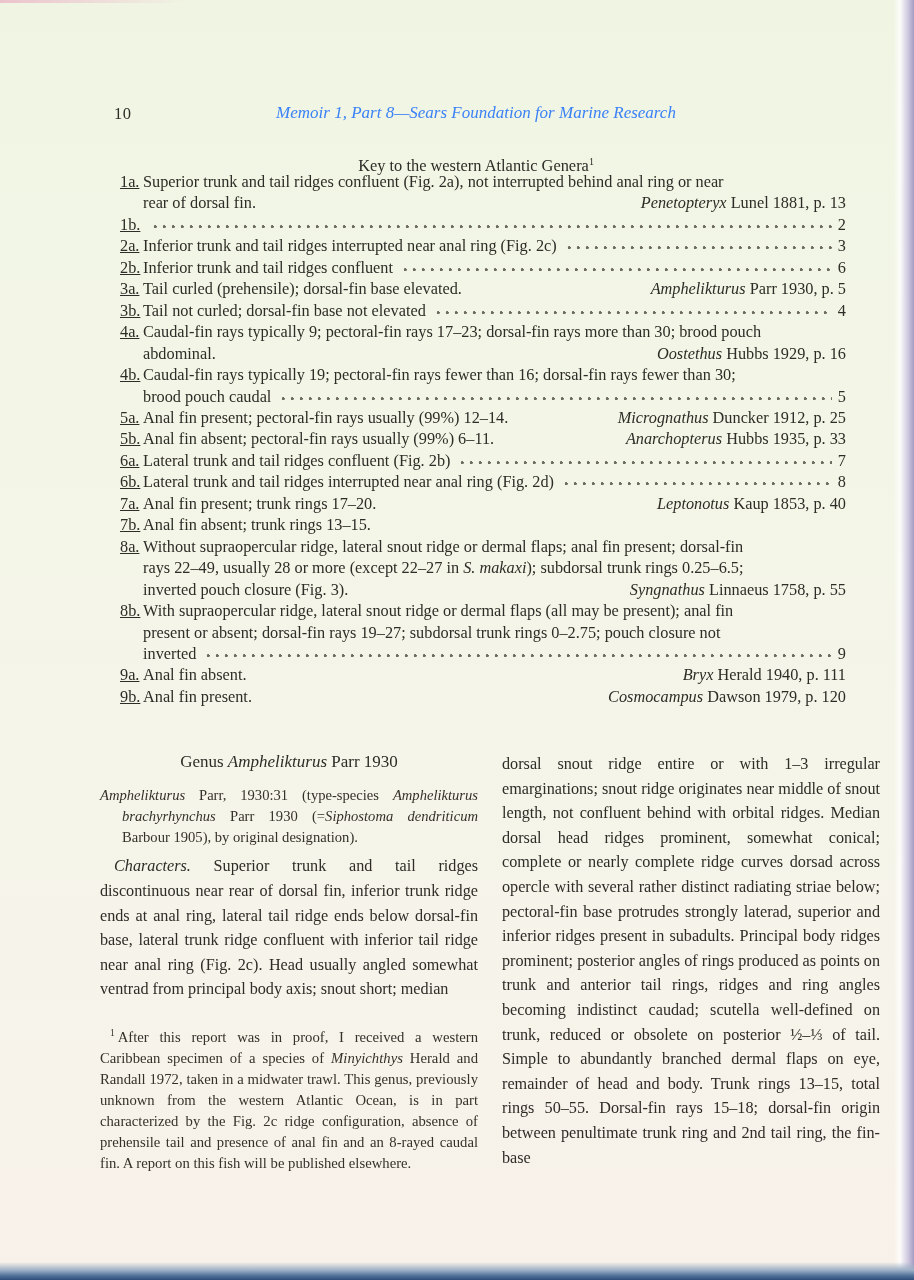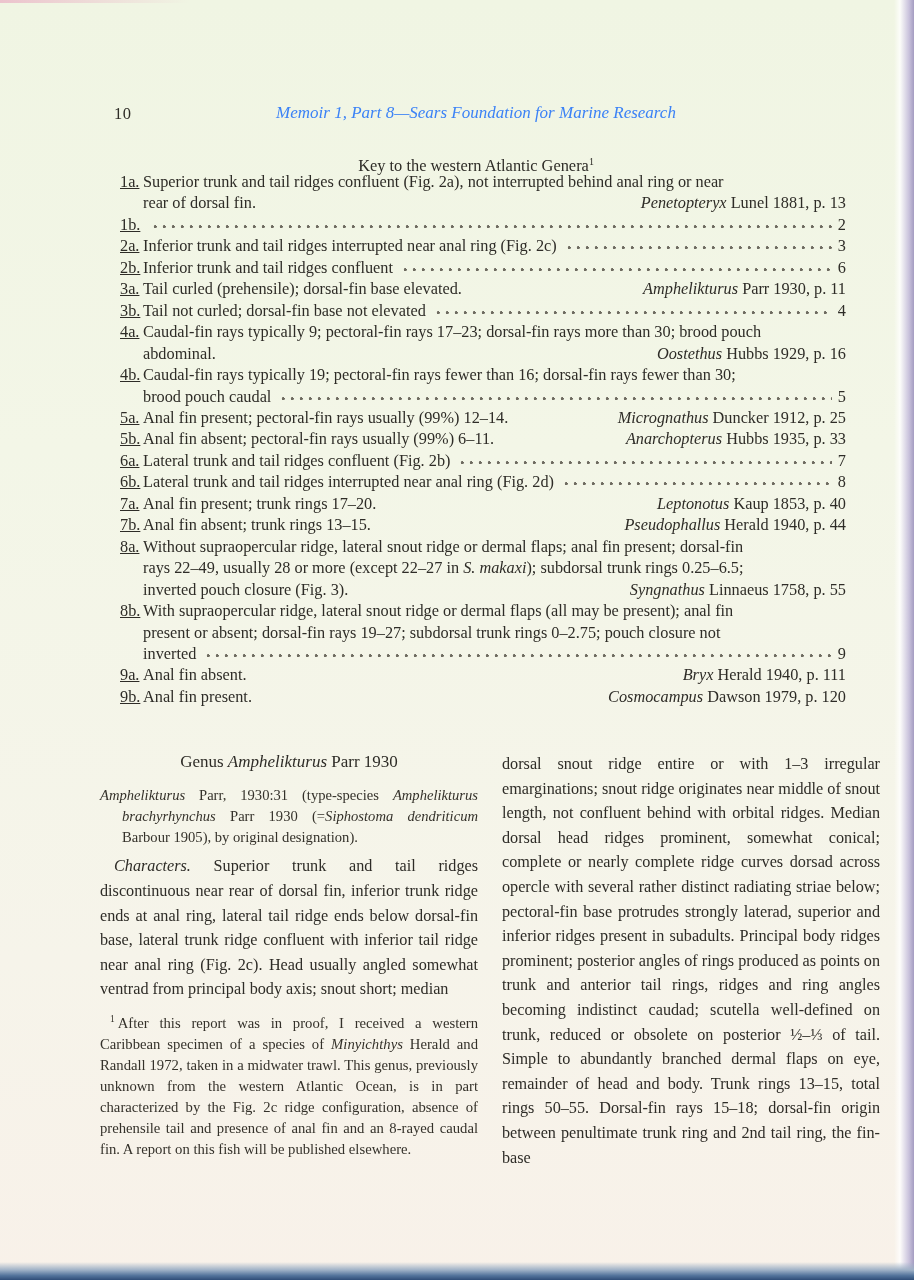--- a/index.html
+++ b/index.html
@@ -38,21 +38,21 @@
   .cite  { white-space:nowrap; }
   .it    { font-style:italic; }
 
   .genus { position:absolute; top:752px; left:100px; width:780px; display:flex; gap:24px; }
   .col   { width:382px; }
   .gheading { text-align:center; font-size:17px; margin-bottom:13px; }
   .synonymy { font-size:14.6px; line-height:20.8px; text-align:justify;
               padding-left:22px; text-indent:-22px; margin-bottom:7px; color:#34312a;font-family:Liberation Serif, serif; }
   .chars { font-size:16.2px; line-height:24.6px; text-align:justify; }
   .chars.indent { text-indent:14px; }
-  .footnote { margin-top:7px; font-size:14.7px; line-height:21px; text-align:justify;
+  .footnote { margin-top:21px; font-size:14.7px; line-height:21px; text-align:justify;
               text-indent:10px; color:#34312a; }
   .footnote sup { font-size:9.5px; vertical-align:super; margin-right:3px; }
 </style>
 </head>
 <body>
 
 <div class="page">
   <div class="edge-top"></div>
   <div class="edge-right"></div>
   <div class="edge-bottom"></div>
@@ -97,21 +97,21 @@
           <span><span>Inferior trunk and tail ridges confluent</span></span>
           <span class="dots"></span>
           <span class="target">6</span>
         </div>
       </div>
       <div class="entry">
         <span class="lbl">3a.</span>
         <div class="line last">
           <span><span>Tail curled (prehensile); dorsal-fin base elevated.</span></span>
           <span class="spacer"></span>
-          <span class="cite"><span class="it">Amphelikturus</span><span> Parr 1930, p. 11</span></span>
+          <span class="cite"><span class="it">Amphelikturus</span><span> Parr 1930, p. 5</span></span>
         </div>
       </div>
       <div class="entry">
         <span class="lbl">3b.</span>
         <div class="line last">
           <span><span>Tail not curled; dorsal-fin base not elevated</span></span>
           <span class="dots"></span>
           <span class="target">4</span>
         </div>
       </div>
@@ -171,21 +171,20 @@
           <span><span>Anal fin present; trunk rings 17–20.</span></span>
           <span class="spacer"></span>
           <span class="cite"><span class="it">Leptonotus</span><span> Kaup 1853, p. 40</span></span>
         </div>
       </div>
       <div class="entry">
         <span class="lbl">7b.</span>
         <div class="line last">
           <span><span>Anal fin absent; trunk rings 13–15.</span></span>
           <span class="spacer"></span>
-          <span class="cite"><span class="it">Pseudophallus</span><span> Herald 1940, p. 44</span></span>
         </div>
       </div>
       <div class="entry">
         <span class="lbl">8a.</span>
         <div class="line"><span><span>Without supraopercular ridge, lateral snout ridge or dermal flaps; anal fin present; dorsal-fin</span></span></div>
         <div class="line"><span><span>rays 22–49, usually 28 or more (except 22–27 in </span><span class="it">S. makaxi</span><span>); subdorsal trunk rings 0.25–6.5;</span></span></div>
         <div class="line last">
           <span><span>inverted pouch closure (Fig. 3).</span></span>
           <span class="spacer"></span>
           <span class="cite"><span class="it">Syngnathus</span><span> Linnaeus 1758, p. 55</span></span>

